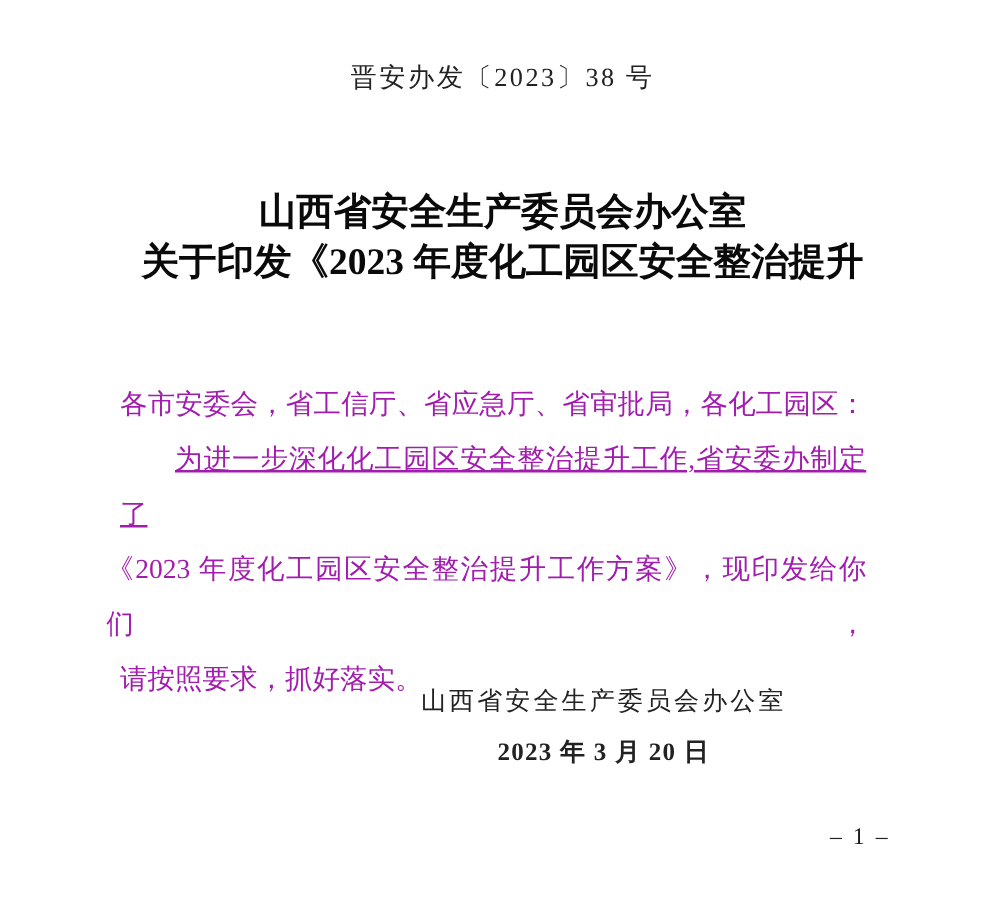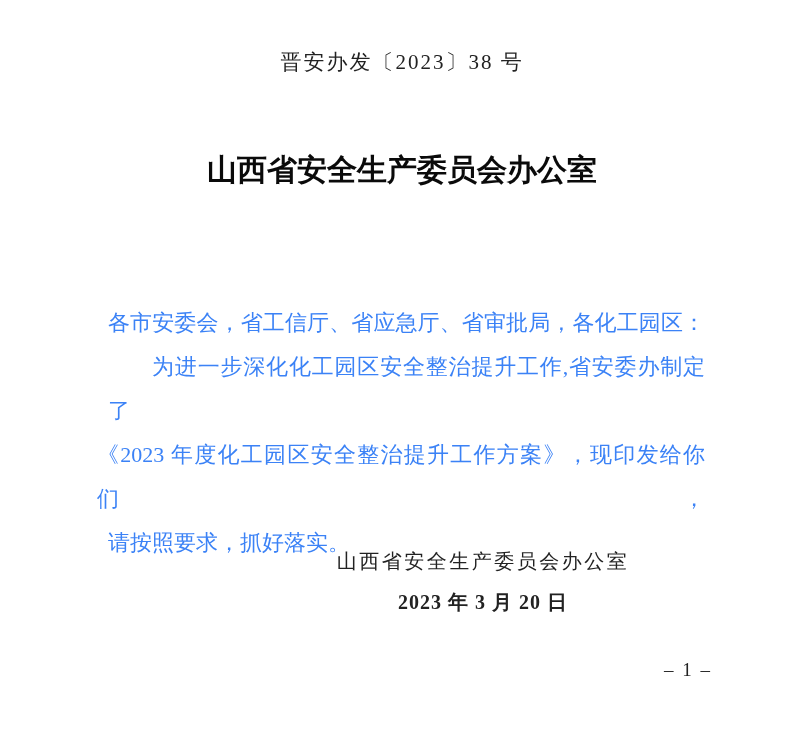--- a/index.html
+++ b/index.html
@@ -27,34 +27,34 @@
     position: absolute;
     top: 150px; left: 0; width: 100%;
     text-align: center;
     font-weight: bold;
     font-size: 30px;
     line-height: 40px;
     color: #0a0a0a;
   }
   .body-block {
     position: absolute;
-    top: 301px; left: 108px; width: 597px;
+    top: 301px; left: 96px; width: 597px;
     font-size: 22px;
     line-height: 44px;
-    color: #3b82f6;
+    color: #a21caf;
   }
   .body-line {
     text-align: justify;
     text-align-last: justify;
     white-space: nowrap;
   }
   .body-line.justified {
     white-space: normal;
   }
-  .body-line.indent { text-indent: 44px; }
+  .body-line.indent { text-indent: 44px; text-decoration: underline; }
   .body-line.hang { margin-left: -11px; width: 608px; }
   .body-line.last {
     text-align: right;
     text-align-last: left;
   }
   .signature-block {
     position: absolute;
     top: 541px; left: 483px;
     transform: translateX(-50%);
     text-align: center;
@@ -75,20 +75,21 @@
 </style>
 </head>
 <body>
 
 <div class="page">
 
   <div class="doc-number">晋安办发〔2023〕38 号</div>
 
   <div class="title-block">
     <div>山西省安全生产委员会办公室</div>
+    <div>关于印发《2023 年度化工园区安全整治提升</div>
   </div>
 
   <div class="body-block">
     <div class="body-line justified">各市安委会，省工信厅、省应急厅、省审批局，各化工园区：</div>
     <div class="body-line justified indent">为进一步深化化工园区安全整治提升工作,省安委办制定了</div>
     <div class="body-line justified hang">《2023 年度化工园区安全整治提升工作方案》，现印发给你们，</div>
     <div class="body-line last">请按照要求，抓好落实。</div>
   </div>
 
   <div class="signature-block">

